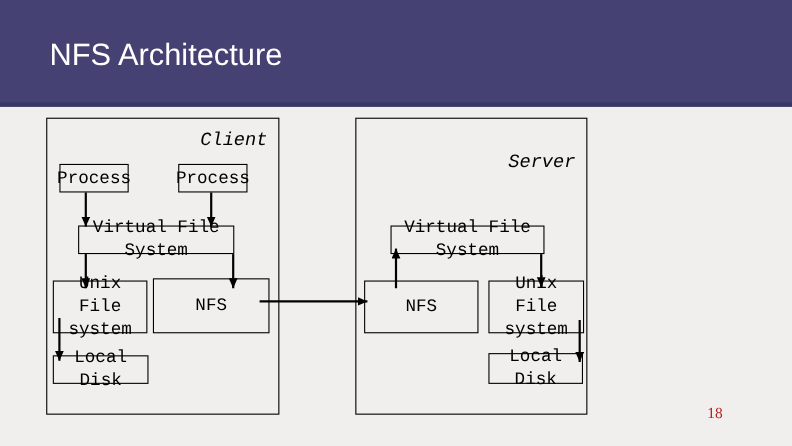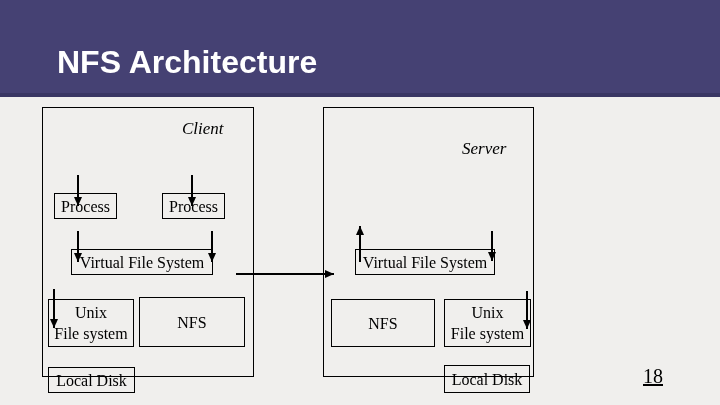--- a/index.html
+++ b/index.html
@@ -14,31 +14,31 @@
 
   
   .banner {
     position: absolute; left: 0; top: 0;
     width: 720px; height: 97px;
     background: #454173;
     border-bottom: 4px solid #393663;
     box-sizing: border-box;
   }
   .banner h1 {
-    margin: 12px;
+    margin: 0;
     position: absolute; left: 45px; top: 36px;
     font-family: "Liberation Sans", sans-serif;
-    font-weight: bold;
-    font-size: 32px;
+    font-weight: normal;
+    font-size: 28px;
     line-height: 28px;
     color: #ffffff;
   }
 
   
-  .canvas { position: absolute; left: 0; top: 0; width: 720px; height: 405px; }
+  .canvas { position: absolute; left: 0; top: 0; width: 720px; height: 405px; font-family: Liberation Mono, monospace; }
 
   .outer-box {
     position: absolute;
     border: 1px solid #000;
     box-sizing: border-box;
     background: transparent;
   }
   .outer-client { left: 42px;  top: 107px; width: 212px; height: 270px; }
   .outer-server { left: 323px; top: 107px; width: 211px; height: 270px; }
 
@@ -56,21 +56,20 @@
     border: 1px solid #000;
     box-sizing: border-box;
     display: flex;
     flex-direction: column;
     align-items: center;
     justify-content: center;
     text-align: center;
     font-size: 16px;
     line-height: 21px;
     background: transparent;
-    margin-top: 44px;
   }
   .box span { display: block; }
 
   .b-process-l  { left: 54px;  top: 149px; width: 63px;  height: 26px; }
   .b-process-r  { left: 162px; top: 149px; width: 63px;  height: 26px; }
   .b-cvfs       { left: 71px;  top: 205px; width: 142px; height: 26px; }
   .b-cunix      { left: 48px;  top: 255px; width: 86px;  height: 48px; }
   .b-cnfs       { left: 139px; top: 253px; width: 106px; height: 50px; }
   .b-cdisk      { left: 48px;  top: 323px; width: 87px;  height: 26px; }
   .b-svfs       { left: 355px; top: 205px; width: 140px; height: 26px; }
@@ -80,24 +79,23 @@
 
   .arrow-layer {
     position: absolute; left: 0; top: 0;
     width: 720px; height: 405px;
     pointer-events: none;
   }
   .arrow-layer line { stroke: #000; stroke-width: 2; }
 
   .page-number {
     position: absolute; left: 643px; top: 368px;
-    font-size: 20px;
+    font-size: 14px;
     line-height: 17px;
-    color: #000000;
-    text-decoration: underline;
+    color: #b91c1c;
   }
 </style>
 </head>
 <body>
 
 <div class="banner">
   <h1>NFS Architecture</h1>
 </div>
 
 <div class="canvas">

